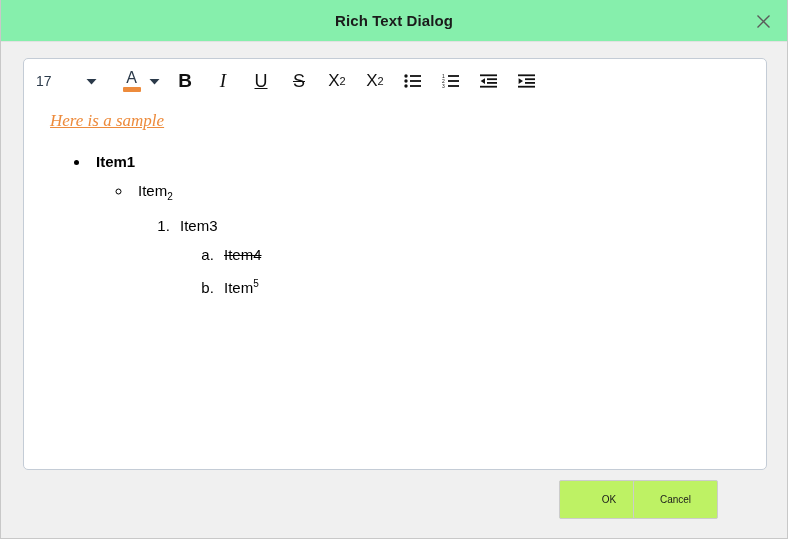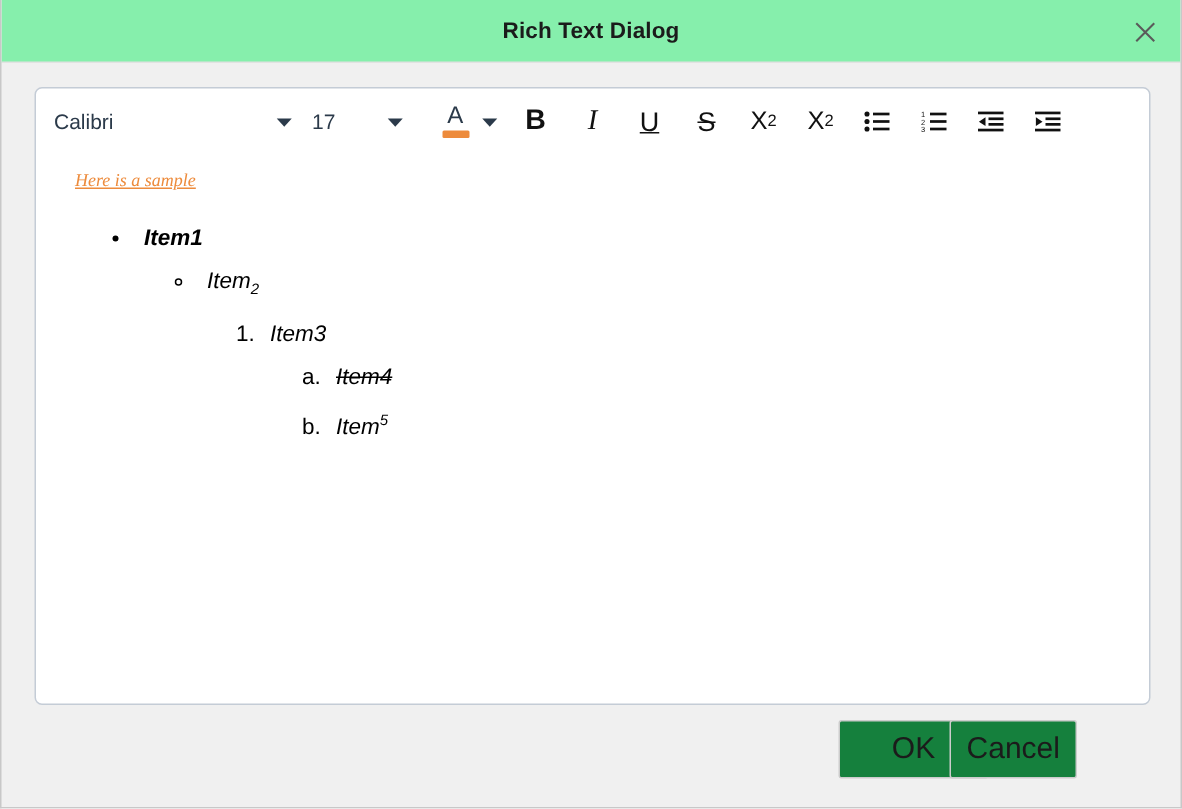--- a/index.html
+++ b/index.html
@@ -138,21 +138,21 @@
 
   
   .content {
     position: absolute;
     left: 0; top: 44px; right: 0; bottom: 0;
     padding: 8px 14px;
     overflow: hidden;
   }
   .sample-line {
     font-family: "Liberation Serif", serif;
-    font-size: 12px;
+    font-size: 17px;
     font-style: italic;
     text-decoration: underline;
     margin: 0 0 16px 12px;
     display: inline-block;
     text-align: right;
   }
 
   ul.lvl1, ol.lvl1 {
     margin: 0; padding: 0;
     list-style-position: outside;
@@ -163,39 +163,39 @@
   ol.lvl4 { list-style-type: lower-alpha; margin: 0 0 0 38px; padding: 0; }
 
   li {
     font-size: 15px;
     color: #000;
     line-height: 29px;
     margin: 0;
     padding-left: 6px;
   }
   li.item1 > .txt { font-weight: bold; }
-  li .txt { display: inline-block; font-style: italic; }
+  li .txt { display: inline-block; }
   li.strike > .txt { text-decoration: line-through; text-align: center; }
   li .txt sub { font-size: 10px; }
   li .txt sup { font-size: 10px; }
 
   
   .footer {
     position: absolute;
     left: 0; right: 0; bottom: 0;
     height: 69px;
   }
   .btn {
     position: absolute;
     top: 11px;
     height: 39px;
-    background: #15803d;
+    background: #bef264;
     border: 1px solid #cccccc;
     border-radius: 2px;
-    font-size: 20px;
+    font-size: 10px;
     color: #1b1b1b;
     font-family: "Liberation Sans", sans-serif;
     cursor: pointer;
     display: flex;
     align-items: center;
     justify-content: center;
   }
   .btn-ok { left: 558px; width: 100px; }
   .btn-cancel { left: 632px; width: 85px; }
 </style>
@@ -210,28 +210,20 @@
       <svg width="15" height="15" viewBox="0 0 15 15" aria-hidden="true">
         <path d="M1.5 1.5 L13.5 13.5 M13.5 1.5 L1.5 13.5" stroke="#5a5a5a" stroke-width="1.4" fill="none"></path>
       </svg>
     </div>
   </div>
 
   <div class="editor-panel">
 
     <div class="toolbar">
 
-      <div class="tb-combo font-combo">
-        <span class="combo-text">Calibri</span>
-        <span class="caret">
-          <svg width="11" height="7" viewBox="0 0 11 7">
-              <path d="M0.5 1 L10.5 1 L5.5 6.5 Z" fill="#2B3A4A"></path>
-            </svg>
-        </span>
-      </div>
 
       <div class="tb-combo size-combo">
         <span class="combo-text">17</span>
         <span class="caret">
           <svg width="11" height="7" viewBox="0 0 11 7">
               <path d="M0.5 1 L10.5 1 L5.5 6.5 Z" fill="#2B3A4A"></path>
             </svg>
         </span>
       </div>
 

